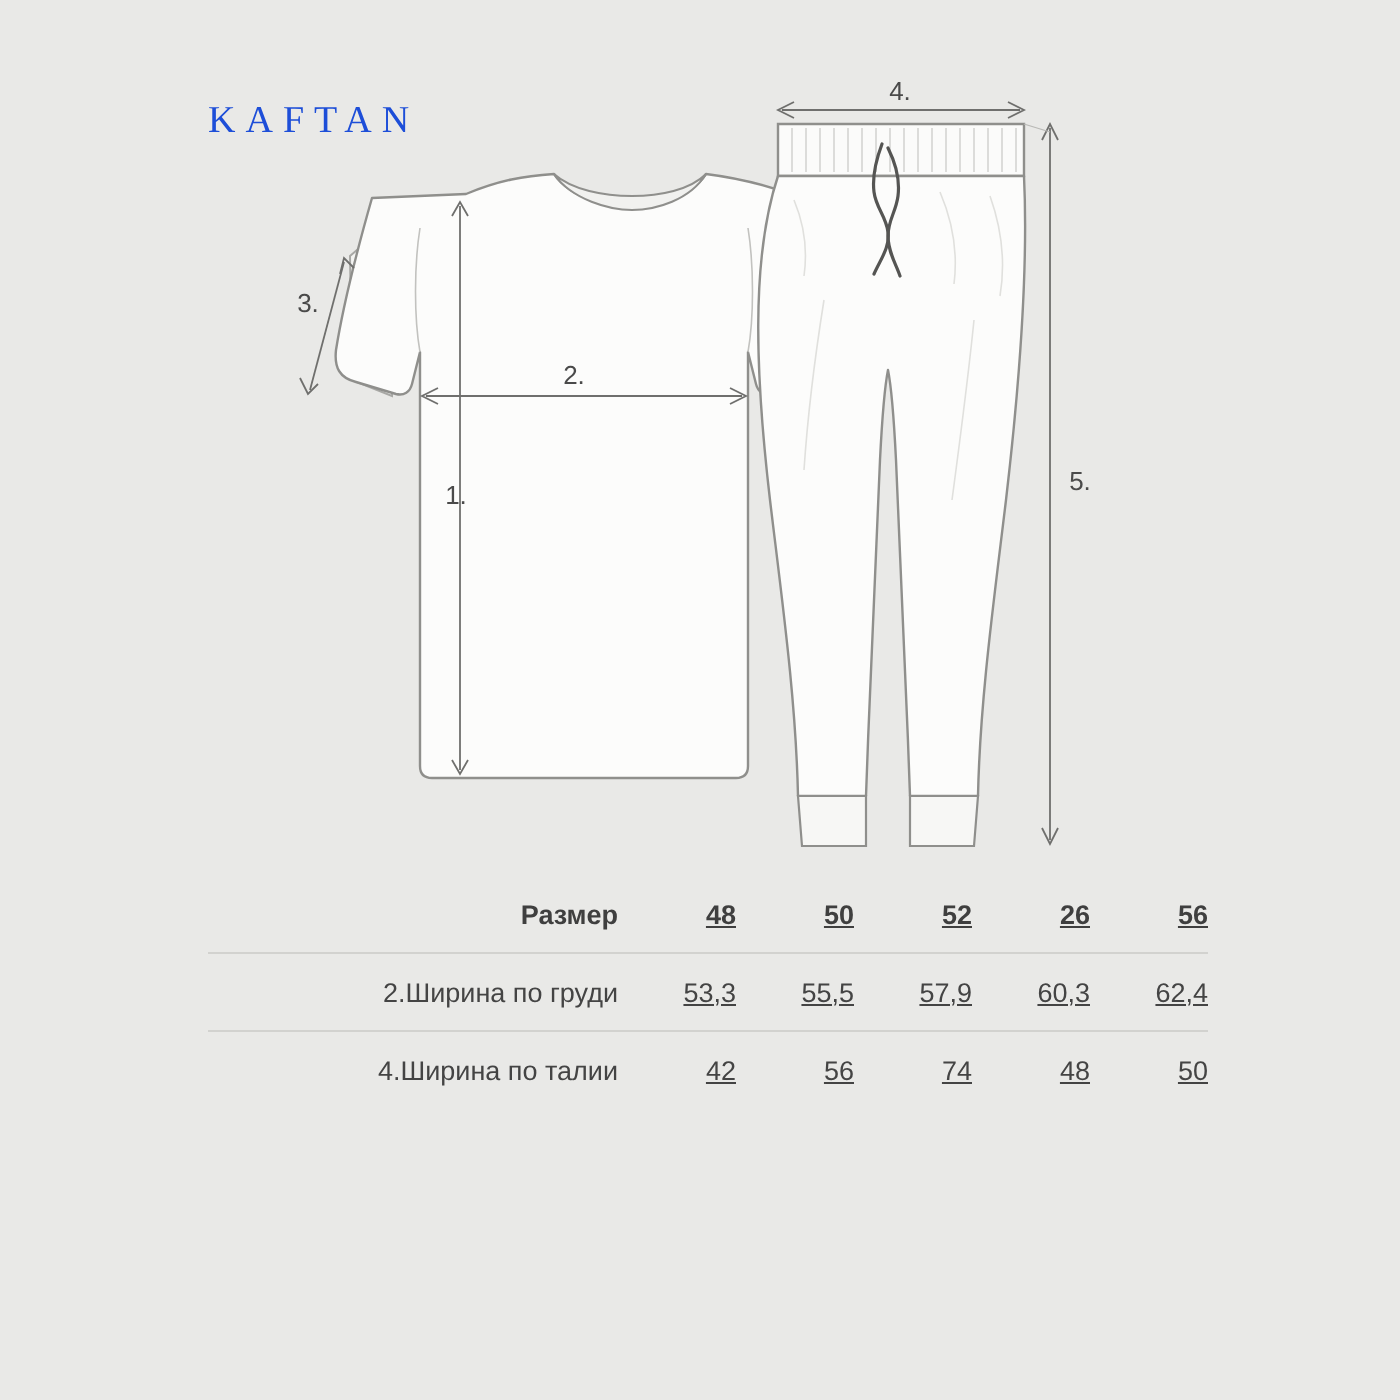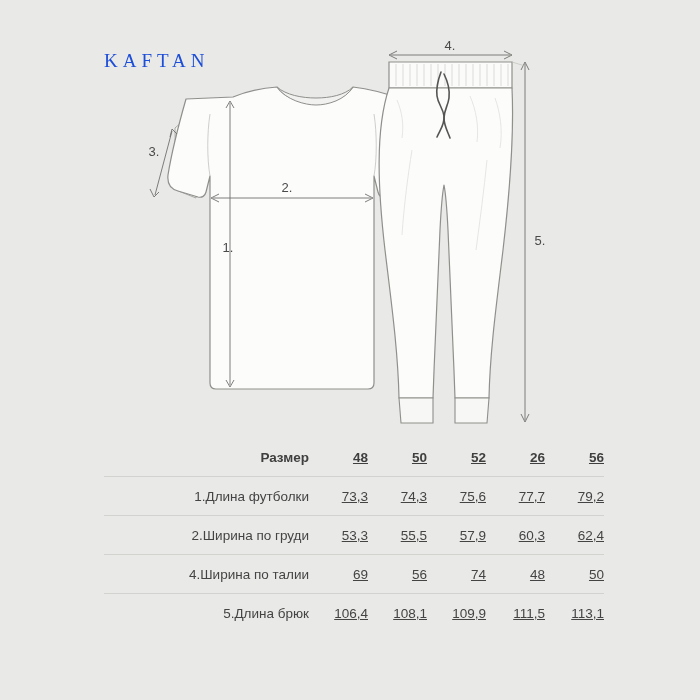--- a/index.html
+++ b/index.html
@@ -218,53 +218,33 @@
         <th class="val">48</th>
         <th class="val">50</th>
         <th class="val">52</th>
         <th class="val">26</th>
         <th class="val">56</th>
       </tr>
     </thead>
     <tbody>
       <tr>
         <td class="row-label">
-          <span class="num">1.</span><span class="label-txt">Длина футболки</span>
-        </td>
-        <td class="val">73,3</td>
-        <td class="val">74,3</td>
-        <td class="val">75,6</td>
-        <td class="val">77,7</td>
-        <td class="val">79,2</td>
-      </tr>
-      <tr>
-        <td class="row-label">
           <span class="num">2.</span><span class="label-txt">Ширина по груди</span>
         </td>
         <td class="val">53,3</td>
         <td class="val">55,5</td>
         <td class="val">57,9</td>
         <td class="val">60,3</td>
         <td class="val">62,4</td>
       </tr>
       <tr>
         <td class="row-label">
           <span class="num">4.</span><span class="label-txt">Ширина по талии</span>
         </td>
-        <td class="val">69</td>
+        <td class="val">42</td>
         <td class="val">56</td>
         <td class="val">74</td>
         <td class="val">48</td>
         <td class="val">50</td>
       </tr>
-      <tr>
-        <td class="row-label">
-          <span class="num">5.</span><span class="label-txt">Длина брюк</span>
-        </td>
-        <td class="val">106,4</td>
-        <td class="val">108,1</td>
-        <td class="val">109,9</td>
-        <td class="val">111,5</td>
-        <td class="val">113,1</td>
-      </tr>
     </tbody>
   </table>
 </div>
 
 </body></html>

